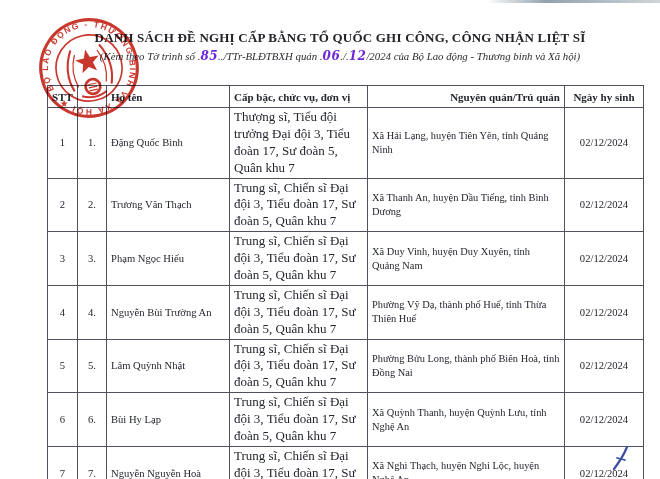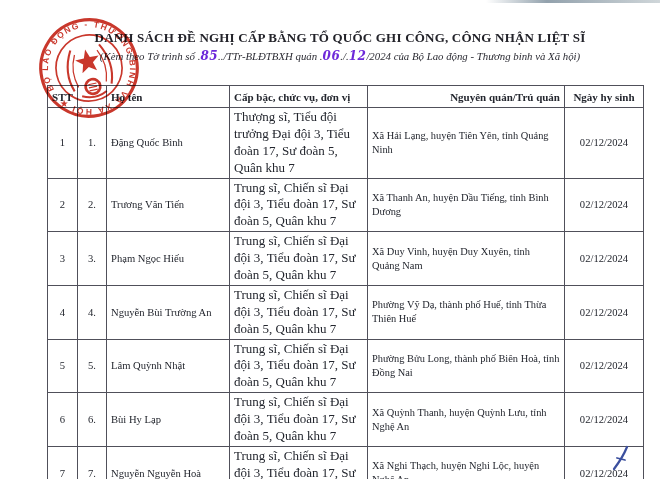--- a/index.html
+++ b/index.html
@@ -94,21 +94,21 @@
     <td class="c-center">1</td>
     <td class="c-center">1.</td>
     <td class="c-left cell-name">Đặng Quốc Bình</td>
     <td class="c-left cell-rank">Thượng sĩ, Tiểu đội trưởng Đại đội 3, Tiểu đoàn 17, Sư đoàn 5, Quân khu 7</td>
     <td class="c-left cell-place">Xã Hải Lạng, huyện Tiên Yên, tỉnh Quảng Ninh</td>
     <td class="c-center">02/12/2024</td>
   </tr>
   <tr class="data">
     <td class="c-center">2</td>
     <td class="c-center">2.</td>
-    <td class="c-left cell-name">Trương Văn Tiến</td>
+    <td class="c-left cell-name">Trương Văn Thạch</td>
     <td class="c-left cell-rank">Trung sĩ, Chiến sĩ Đại đội 3, Tiểu đoàn 17, Sư đoàn 5, Quân khu 7</td>
     <td class="c-left cell-place">Xã Thanh An, huyện Dầu Tiếng, tỉnh Bình Dương</td>
     <td class="c-center">02/12/2024</td>
   </tr>
   <tr class="data">
     <td class="c-center">3</td>
     <td class="c-center">3.</td>
     <td class="c-left cell-name">Phạm Ngọc Hiếu</td>
     <td class="c-left cell-rank">Trung sĩ, Chiến sĩ Đại đội 3, Tiểu đoàn 17, Sư đoàn 5, Quân khu 7</td>
     <td class="c-left cell-place">Xã Duy Vinh, huyện Duy Xuyên, tỉnh Quảng Nam</td>

